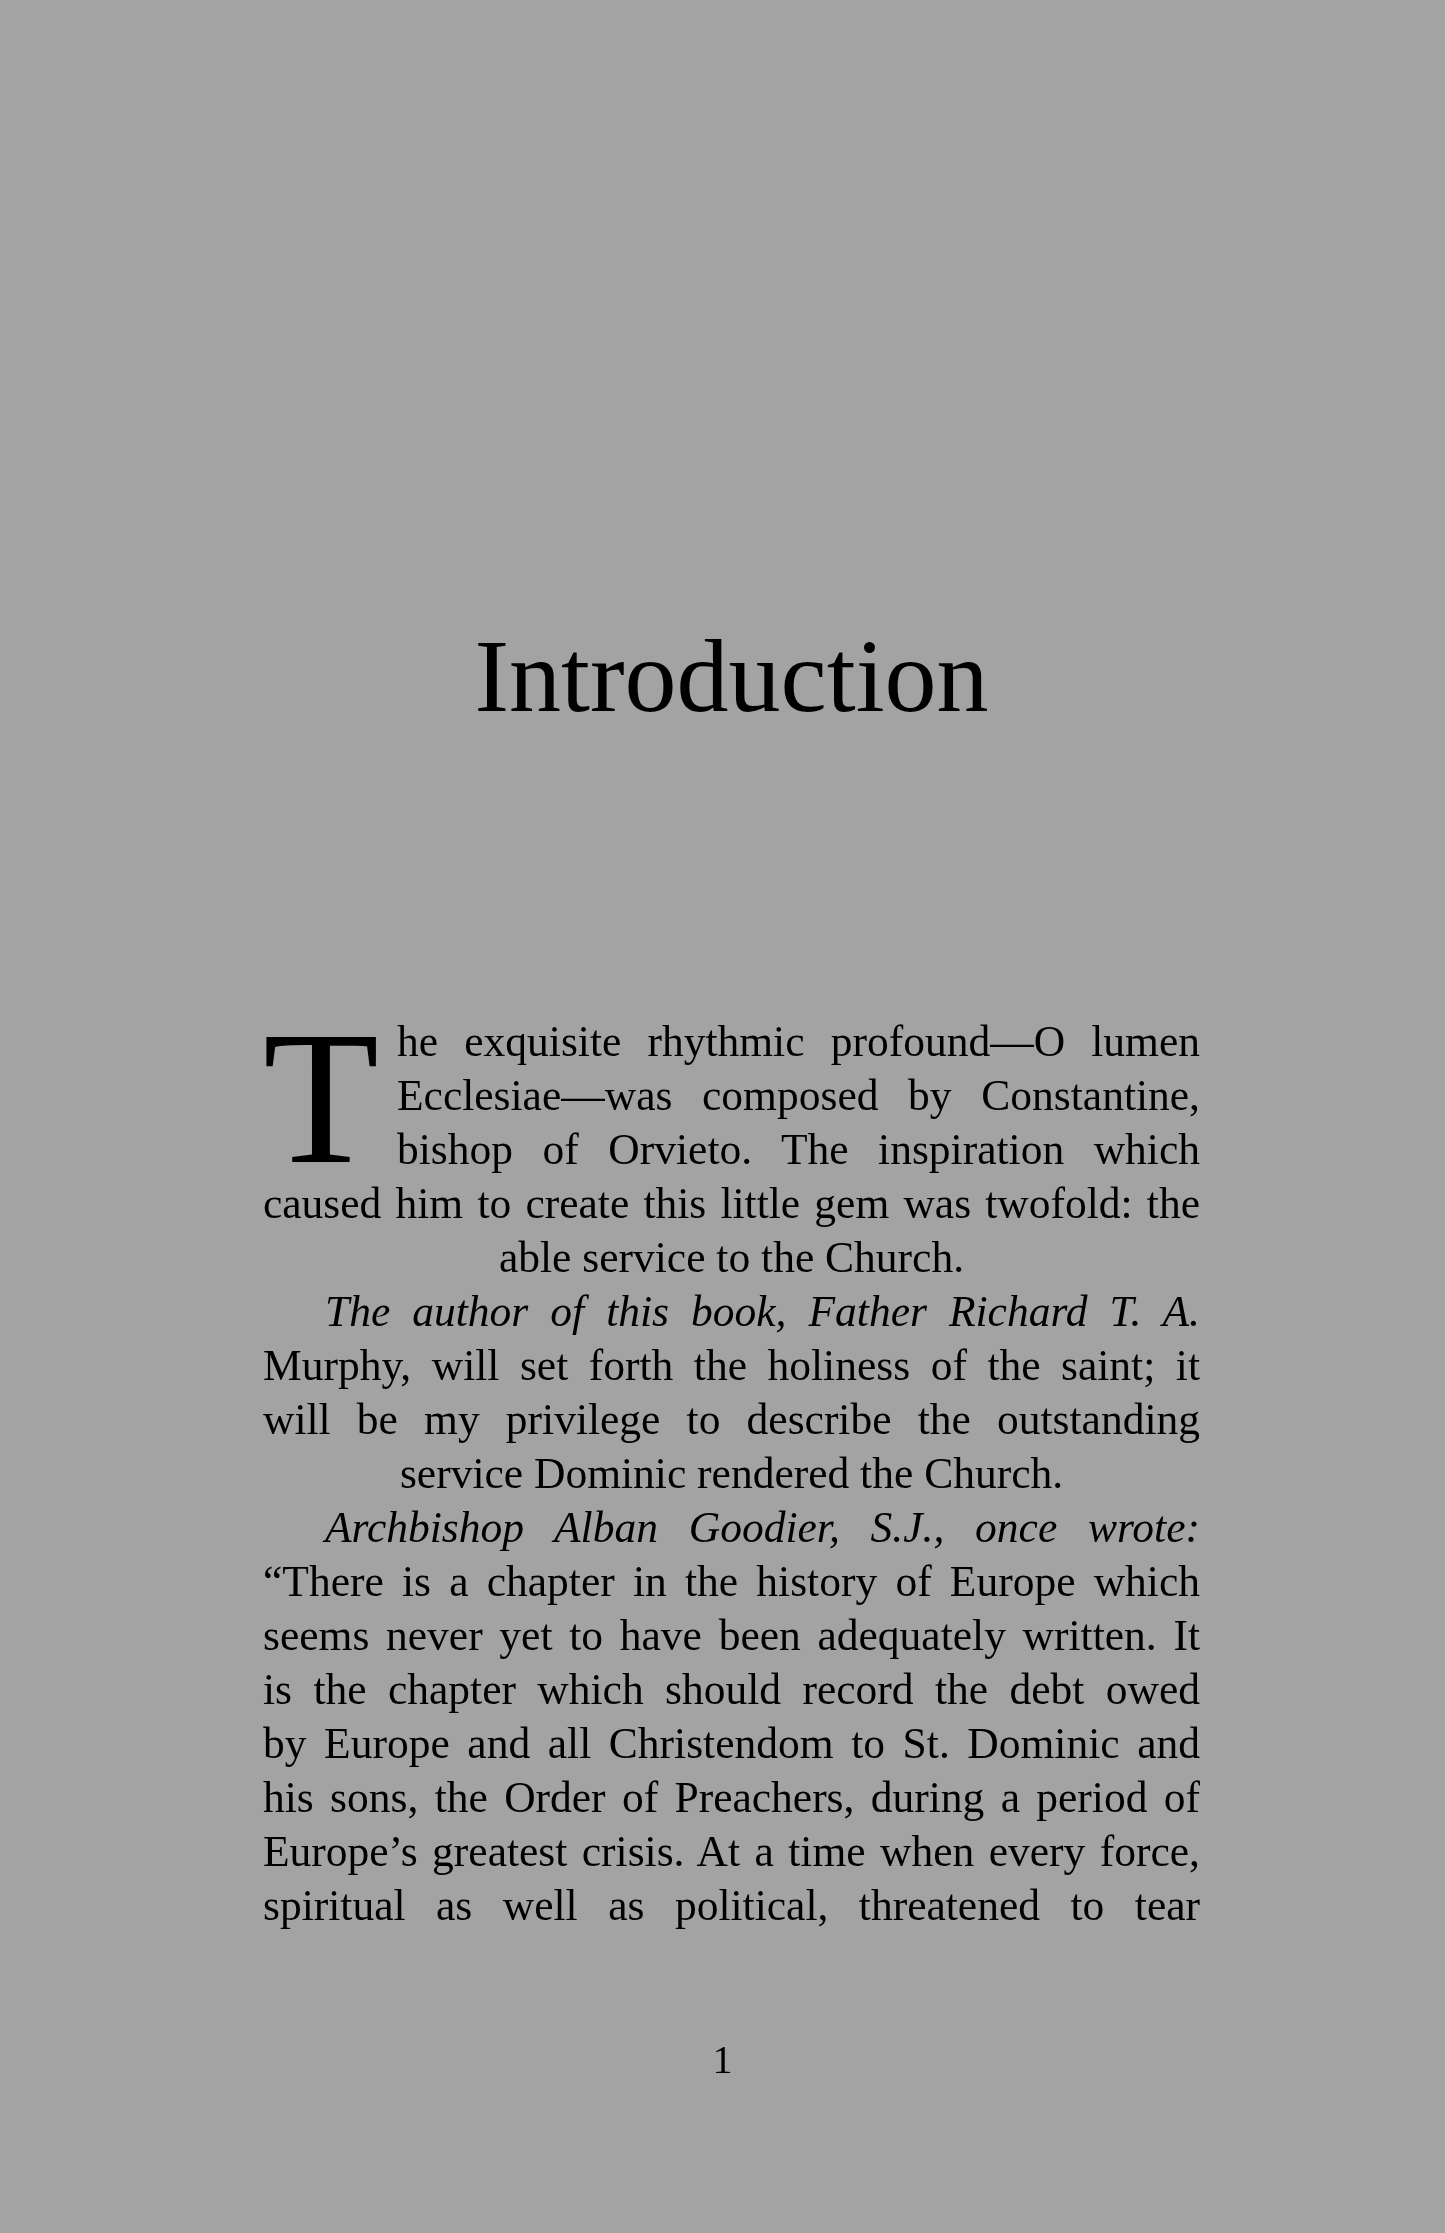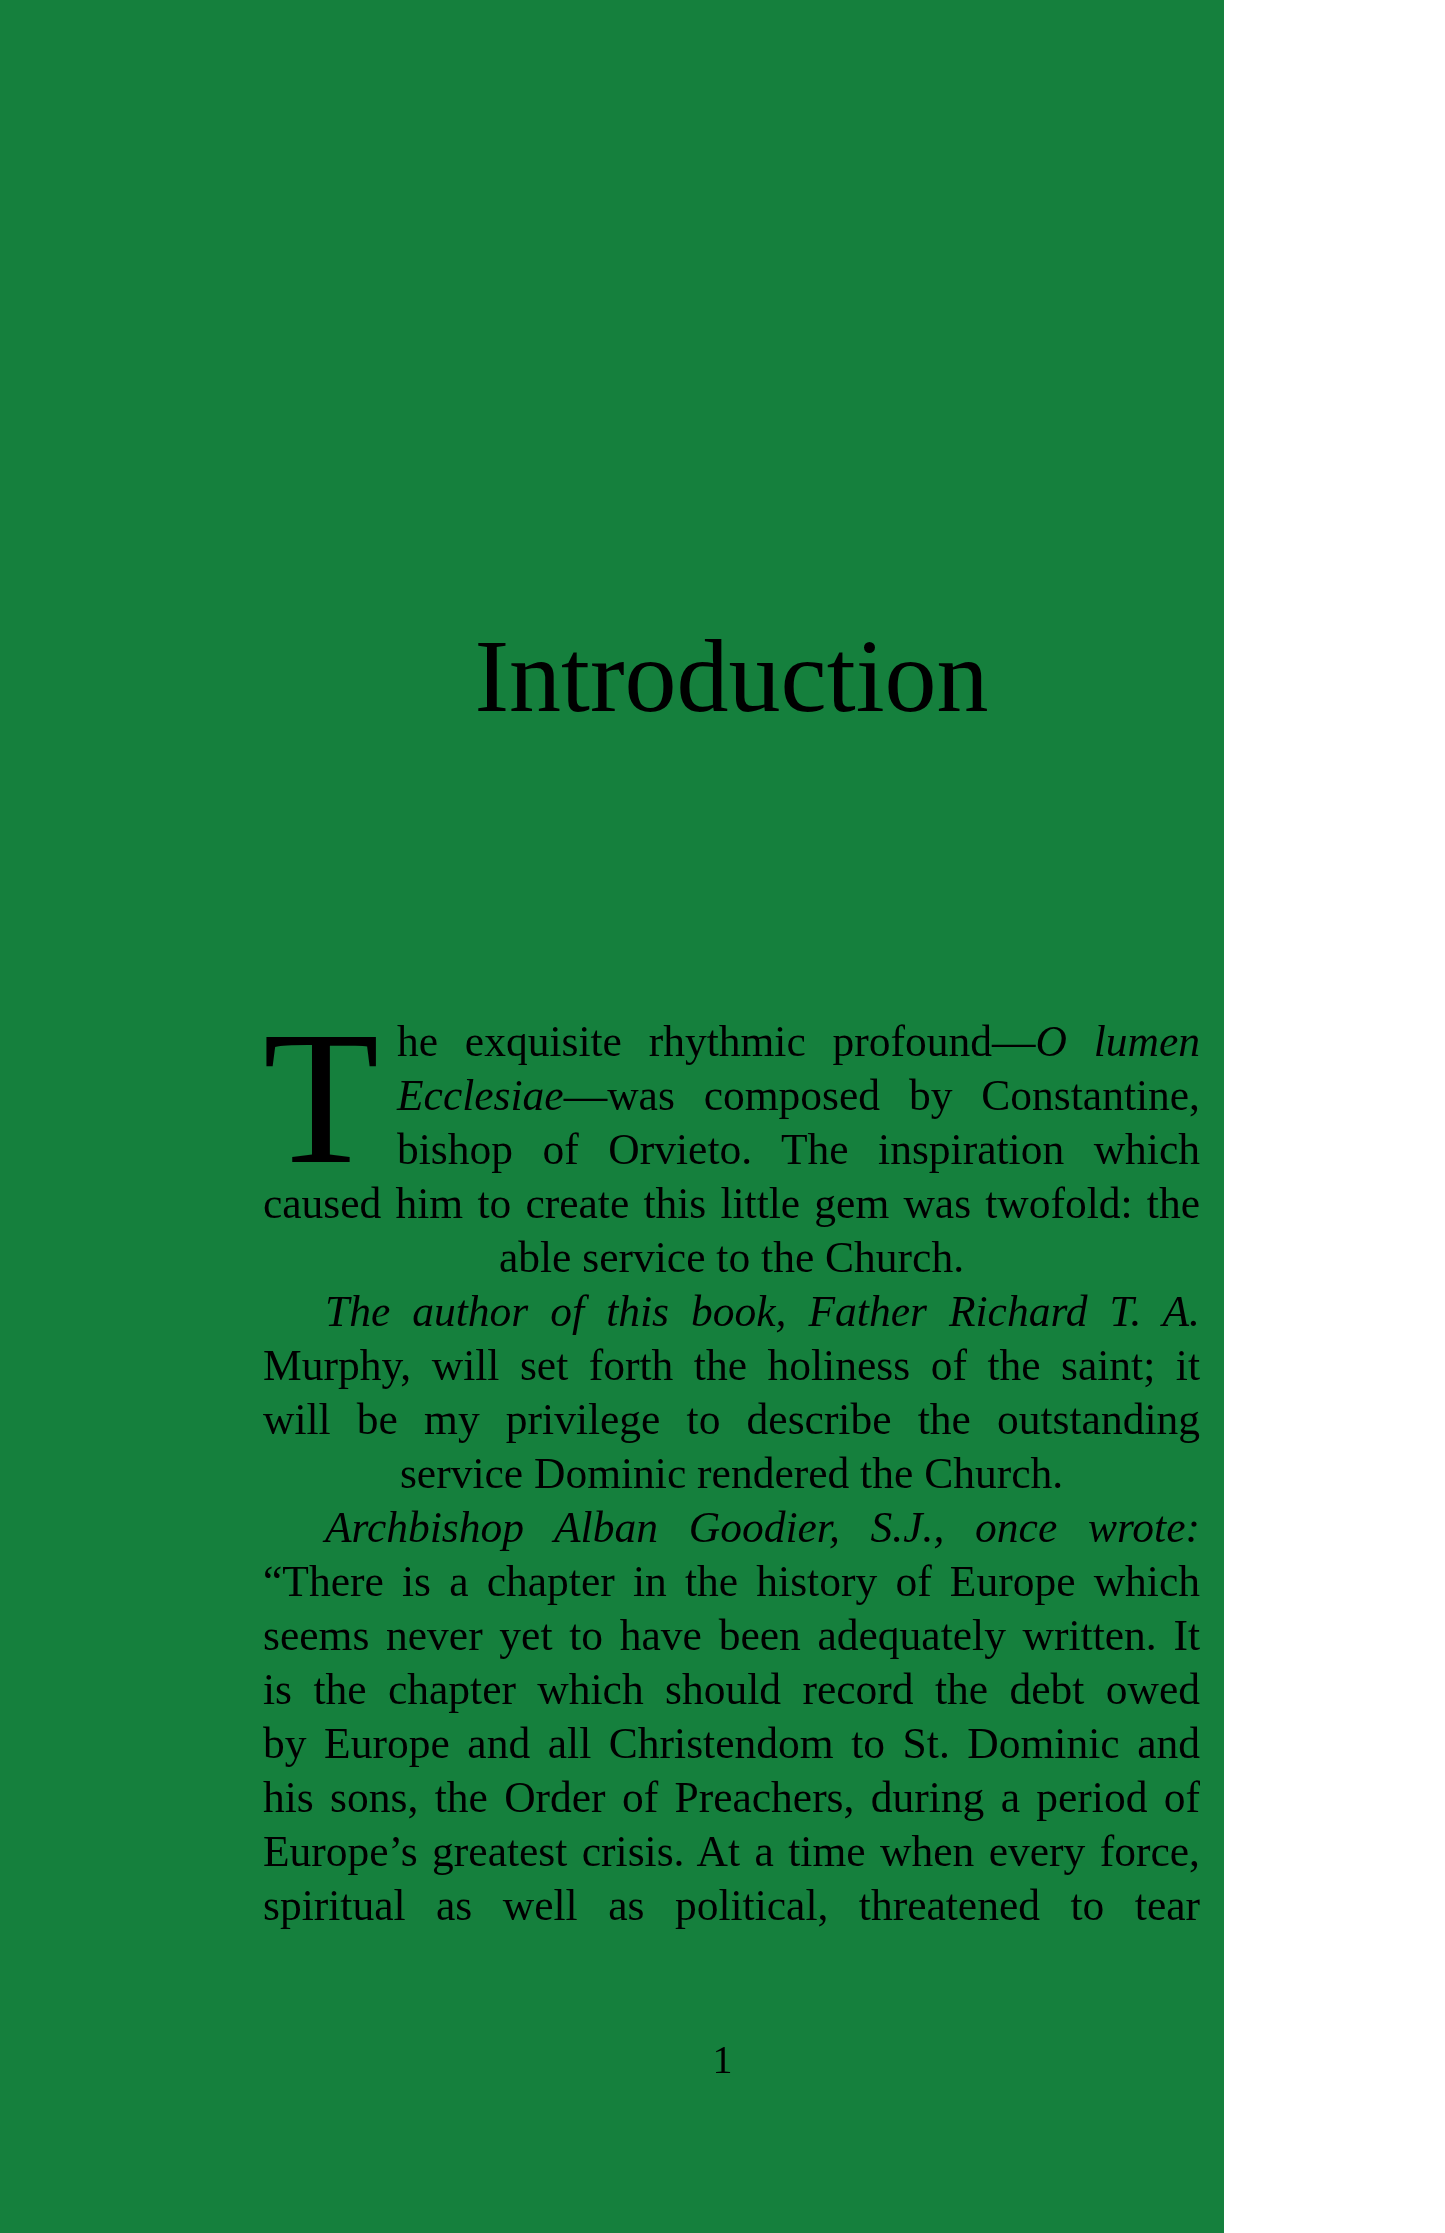--- a/index.html
+++ b/index.html
@@ -2,23 +2,23 @@
 <html><head>
 <meta charset="utf-8">
 <style>
   html, body {
     margin: 0;
     padding: 0;
     background: #ffffff;
   }
   .page {
     position: relative;
-    width: 1224px;
+    width: 1445px;
     height: 2233px;
-    background: #15803d;
+    background: #a3a3a3;
     overflow: hidden;
     font-family: "Liberation Serif", serif;
     color: #000000;
   }
   .chapter-heading {
     position: absolute;
     left: 263px;
     width: 937px;
     top: 624px;
     margin: 0;
@@ -54,21 +54,20 @@
   }
   .line.justify {
     text-align: justify;
     text-align-last: justify;
   }
   .line.indent {
     padding-left: 62px;
     font-style: italic;
   }
   .italic {
-    font-style: italic;
     margin-top: 44px;
   }
   .folio {
     position: absolute;
     left: 0;
     top: 2040px;
     width: 1445px;
     line-height: 1;
     font-size: 40px;
     text-align: center;

